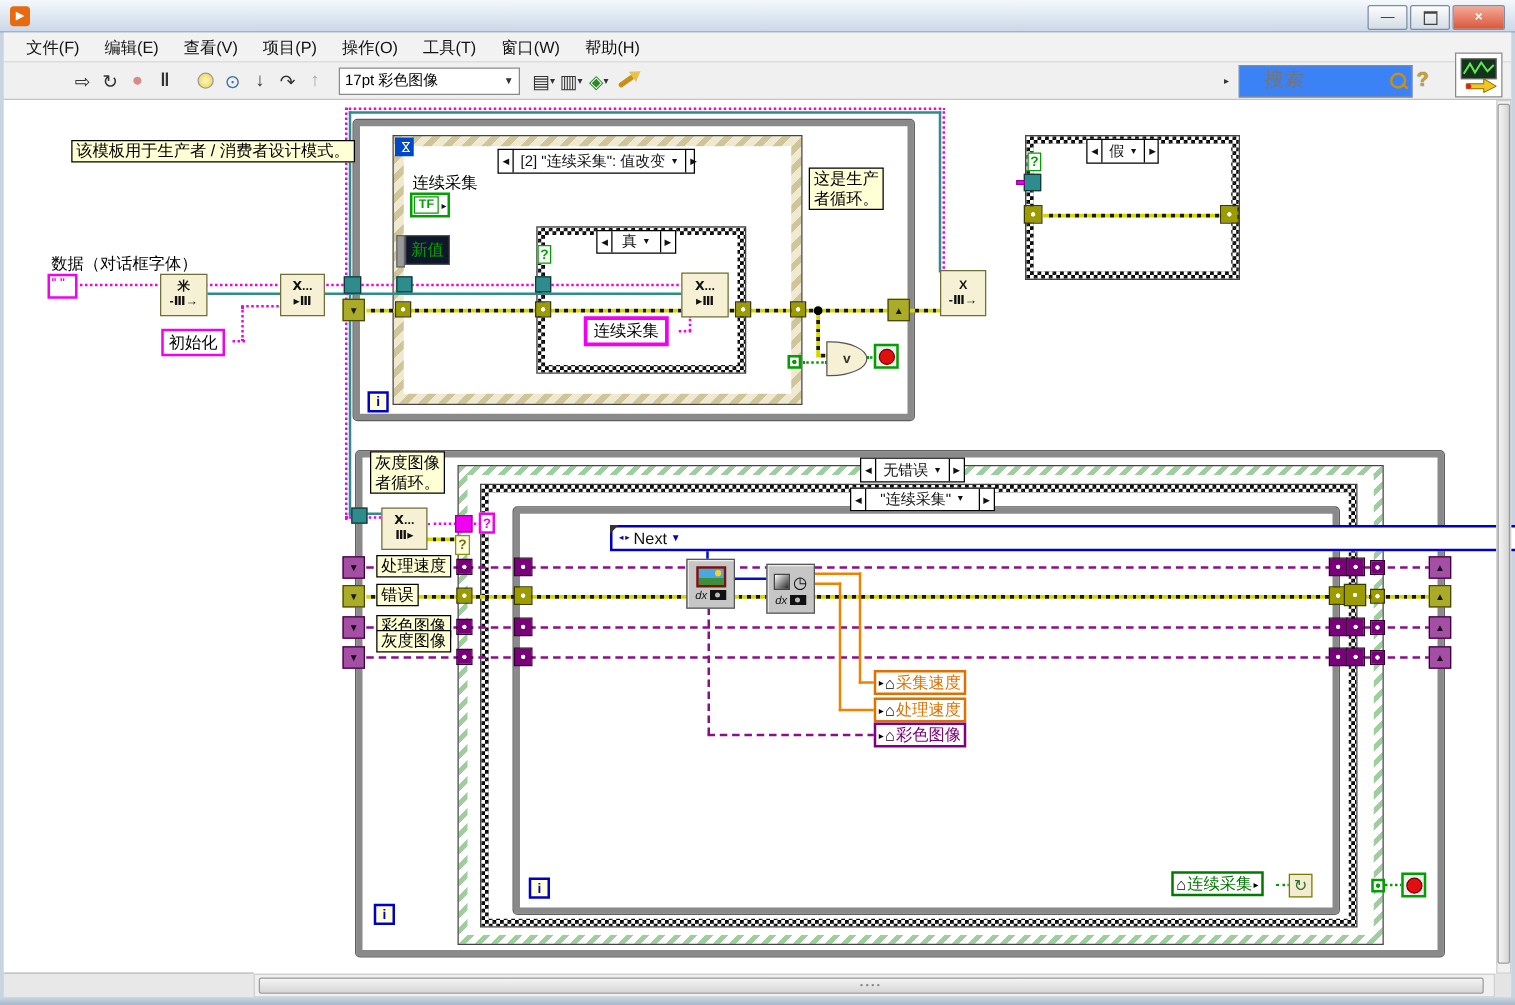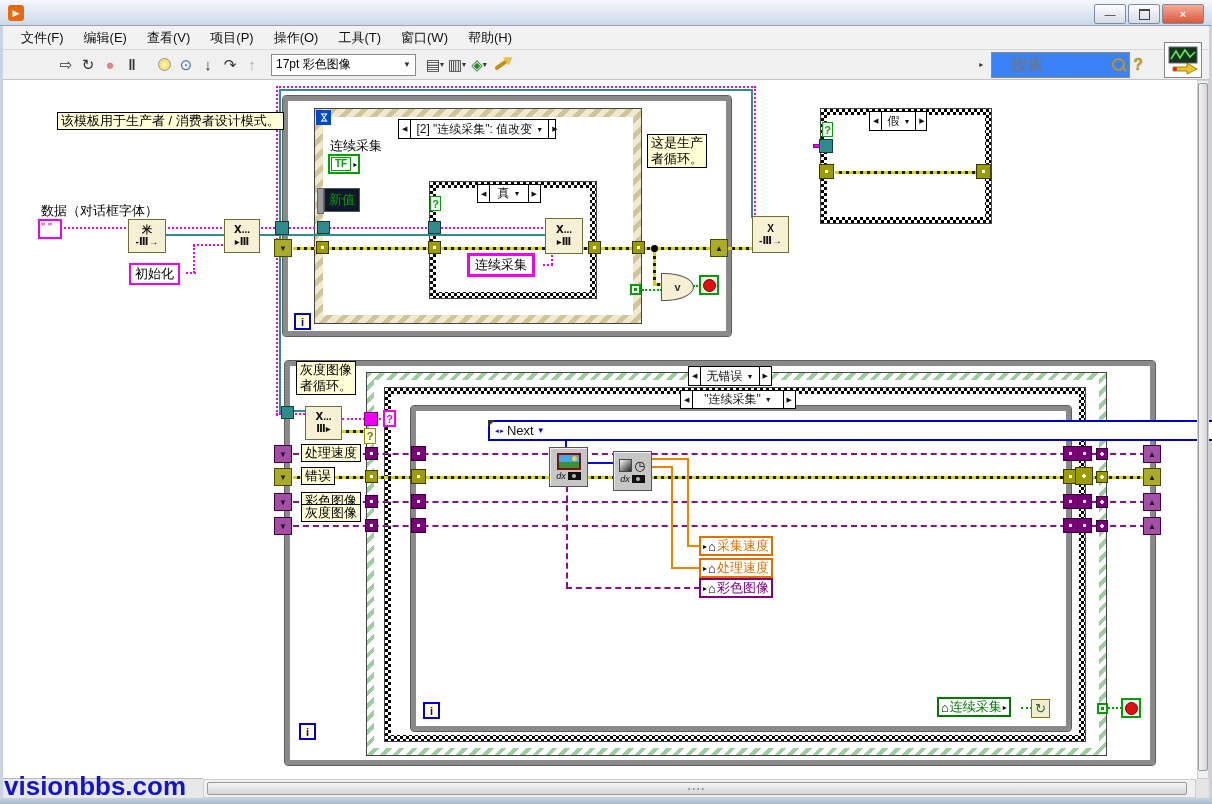--- a/index.html
+++ b/index.html
@@ -462,14 +462,13 @@
   <div class="abs sbtrack" style="left:1197px;top:80px;width:12px;height:699px;z-index:20">
     <div class="abs sbthumb vert" style="left:0px;top:2px;width:10px;height:688px"></div>
   </div>
   <div class="abs" style="left:3px;top:778px;width:200px;height:20px;background:#E8E8E8;border-top:1px solid #BBB;z-index:20"></div>
   <div class="abs sbtrack" style="left:203px;top:779px;width:993px;height:19px;z-index:20">
     <div class="abs sbthumb" style="left:3px;top:2px;width:980px;height:13px">••••</div>
   </div>
   <div class="abs" style="left:1196px;top:779px;width:13px;height:19px;background:#E4E4E4;z-index:20"></div>
   <div class="abs" style="left:0;top:798px;width:1212px;height:6px;background:linear-gradient(#C8D4E2,#A8B8CA);z-index:20"></div>
 
-  <div class="abs watermark" style="left:4px;top:771px;font-size:26px">visionbbs.com</div>
 </div>
 
 </body></html>

